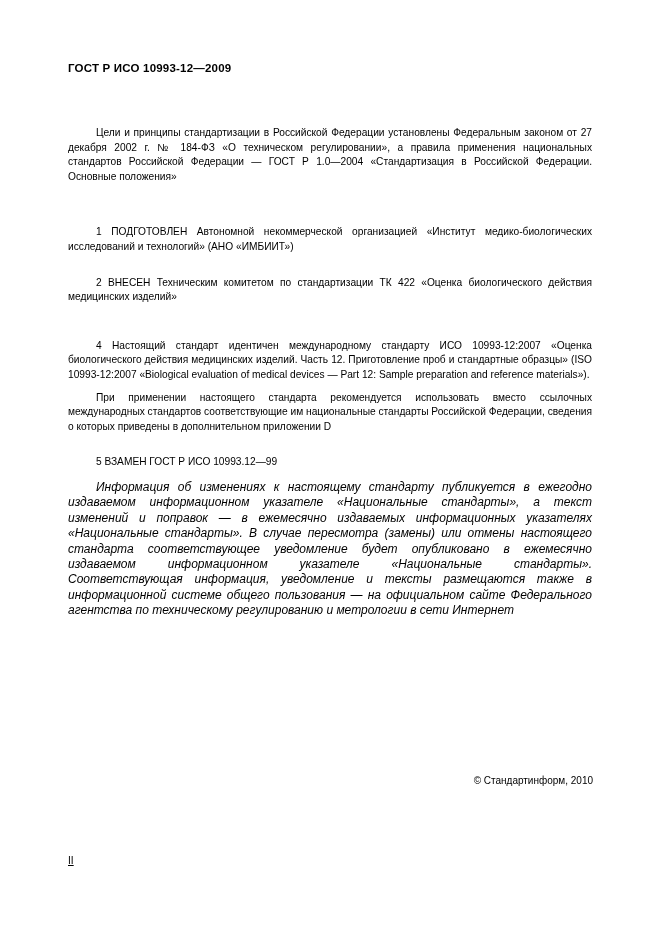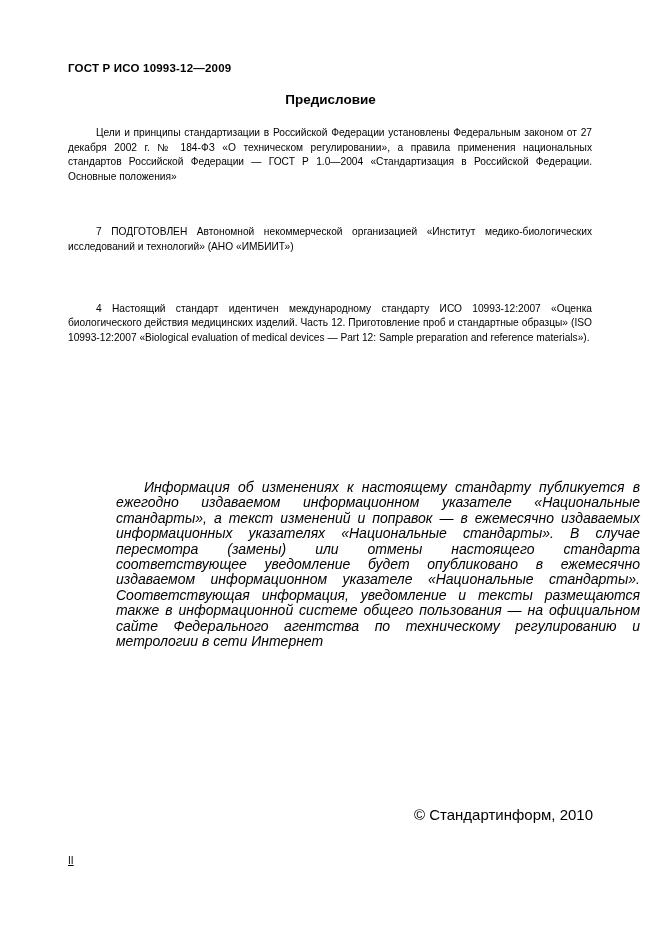--- a/index.html
+++ b/index.html
@@ -62,34 +62,32 @@
   .subhead {
     font-weight: bold;
     font-size: 10.4px;
     text-indent: 28px;
   }
   .note-block {
     position: absolute;
     left: 68px;
     top: 480px;
     width: 524px;
-    font-size: 14px;
+    font-size: 12px;
     line-height: 15.4px;
     font-style: italic;
     text-align: justify;
     text-indent: 28px;
-    margin-left: 48px;
   }
   .copyright {
     position: absolute;
     right: 68px;
     top: 775px;
-    font-size: 15px;
+    font-size: 10px;
     text-align: left;
-    margin-top: 31px;
   }
   .footer-note {
     position: absolute;
     left: 68px;
     top: 800px;
     width: 524px;
     font-size: 10.2px;
     line-height: 14.6px;
     text-align: justify;
     text-indent: 28px;
@@ -102,46 +100,48 @@
     text-decoration: underline;
   }
 </style>
 </head>
 <body>
 
 <div class="page">
 
   <div class="doc-header">ГОСТ Р ИСО 10993-12—2009</div>
 
-  <div class="doc-title">Предисловие</div>
 
   <div class="content">
 
     <p class="p indent">Цели и принципы стандартизации в Российской Федерации установлены Федеральным законом от 27 декабря 2002 г. № 184-ФЗ «О техническом регулировании», а правила применения национальных стандартов Российской Федерации — ГОСТ Р 1.0—2004 «Стандартизация в Российской Федерации. Основные положения»</p>
 
     <div class="gap-lg"></div>
 
 
     <div class="gap-md"></div>
 
-    <p class="p indent">7  ПОДГОТОВЛЕН Автономной некоммерческой организацией «Институт медико-биологических исследований и технологий» (АНО «ИМБИИТ»)</p>
+    <p class="p indent">1  ПОДГОТОВЛЕН Автономной некоммерческой организацией «Институт медико-биологических исследований и технологий» (АНО «ИМБИИТ»)</p>
 
     <div class="gap-md"></div>
 
+    <p class="p indent">2  ВНЕСЕН Техническим комитетом по стандартизации ТК 422 «Оценка биологического действия медицинских изделий»</p>
 
     <div class="gap-md"></div>
 
 
     <div class="gap-md"></div>
 
     <p class="p indent">4  Настоящий стандарт идентичен международному стандарту ИСО 10993-12:2007 «Оценка биологического действия медицинских изделий. Часть 12. Приготовление проб и стандартные образцы» (ISO 10993-12:2007 «Biological evaluation of medical devices — Part 12: Sample preparation and reference materials»).</p>
 
+    <p class="p indent">При применении настоящего стандарта рекомендуется использовать вместо ссылочных международных стандартов соответствующие им национальные стандарты Российской Федерации, сведения о которых приведены в дополнительном приложении D</p>
 
     <div class="gap-md"></div>
 
+    <p class="p indent">5  ВЗАМЕН ГОСТ Р ИСО 10993.12—99</p>
 
   </div>
 
   <div class="note-block">Информация об изменениях к настоящему стандарту публикуется в ежегодно издаваемом информационном указателе «Национальные стандарты», а текст изменений и поправок — в ежемесячно издаваемых информационных указателях «Национальные стандарты». В случае пересмотра (замены) или отмены настоящего стандарта соответствующее уведомление будет опубликовано в ежемесячно издаваемом информационном указателе «Национальные стандарты». Соответствующая информация, уведомление и тексты размещаются также в информационной системе общего пользования — на официальном сайте Федерального агентства по техническому регулированию и метрологии в сети Интернет</div>
 
   <div class="copyright">© Стандартинформ, 2010</div>
 
 
   <div class="page-number">II</div>
 

